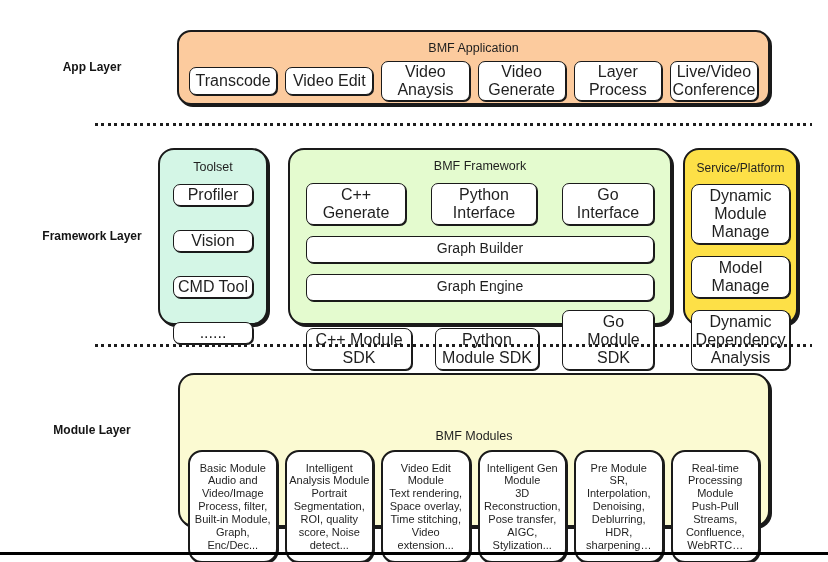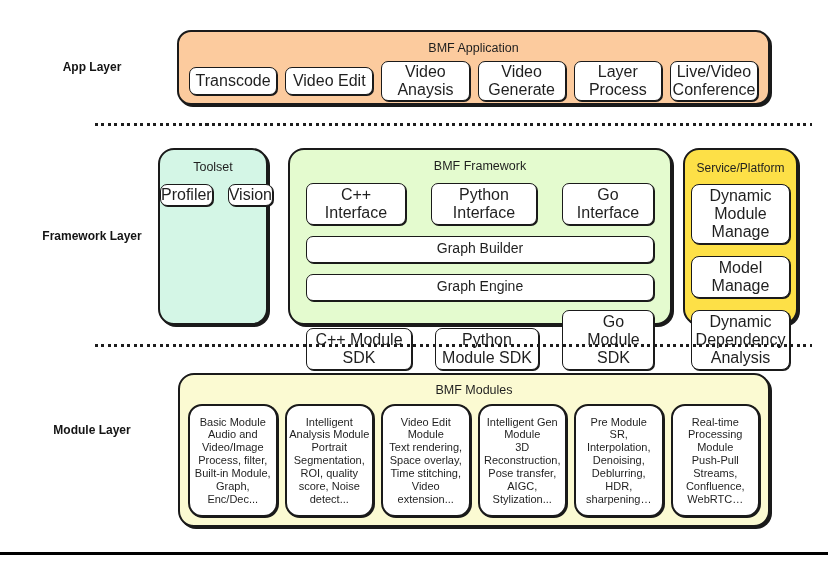--- a/index.html
+++ b/index.html
@@ -78,21 +78,21 @@
   .app-row .btn { flex: 1; min-height: 28px; padding: 1px 1px; }
 
   
   .toolset-container {
     left: 158px; top: 148px; width: 110px; height: 177px;
     background: #d4f6e6;
     padding-top: 10px;
   }
   .toolset-list {
     margin-top: 9px;
-    display: flex; align-items: center; gap: 15px;
+    display: flex; flex-direction: column; align-items: center; gap: 24px;
   }
   .toolset-list .btn { width: 80px; height: 22px; }
 
   .framework-container {
     left: 288px; top: 148px; width: 384px; height: 177px;
     background: #e4fbcf;
     padding: 9px 16px 8px;
   }
   .fw-row { display: flex; justify-content: space-between; align-items: flex-end; margin-top: 9px; }
   .fw-row .btn { min-height: 24px; padding: 2px 2px; }
@@ -118,21 +118,21 @@
   .service-list .btn.s1 { min-height: 34px; }
   .service-list .btn.s2 { min-height: 33px; }
   .service-list .btn.s3 { min-height: 46px; }
 
   
   .module-container {
     left: 178px; top: 373px; width: 592px; height: 154px;
     background: #fbfad2;
     padding: 8px 8px 0;
   }
-  .module-container .box-title { margin-bottom: 6px; }
+  .module-container .box-title { margin-bottom: 6px; margin-top: 46px; }
   .module-row { display: flex; gap: 7px; }
   .module-card {
     flex: 1;
     height: 113px;
     background: #ffffff;
     border: 2px solid #1a1a1a;
     border-radius: 14px;
     box-shadow: 1px 1px 0 #1a1a1a;
     display: flex; flex-direction: column; justify-content: center;
     text-align: center;
@@ -172,21 +172,21 @@
       <div class="btn">Profiler</div>
       <div class="btn">Vision</div>
       <div class="btn">CMD Tool</div>
       <div class="btn">......</div>
     </div>
   </div>
 
   <div class="big-box framework-container">
     <div class="box-title">BMF Framework</div>
     <div class="fw-row">
-      <div class="btn w-cpp-if">C++ Interface</div>
+      <div class="btn w-cpp-if">C++ Generate</div>
       <div class="btn w-py-if">Python Interface</div>
       <div class="btn w-go-if">Go Interface</div>
     </div>
     <div class="btn fw-bar">Graph Builder</div>
     <div class="btn fw-bar">Graph Engine</div>
     <div class="fw-row">
       <div class="btn w-cpp-sdk">C++ Module SDK</div>
       <div class="btn w-py-sdk">Python Module SDK</div>
       <div class="btn w-go-sdk">Go Module SDK</div>
     </div>

